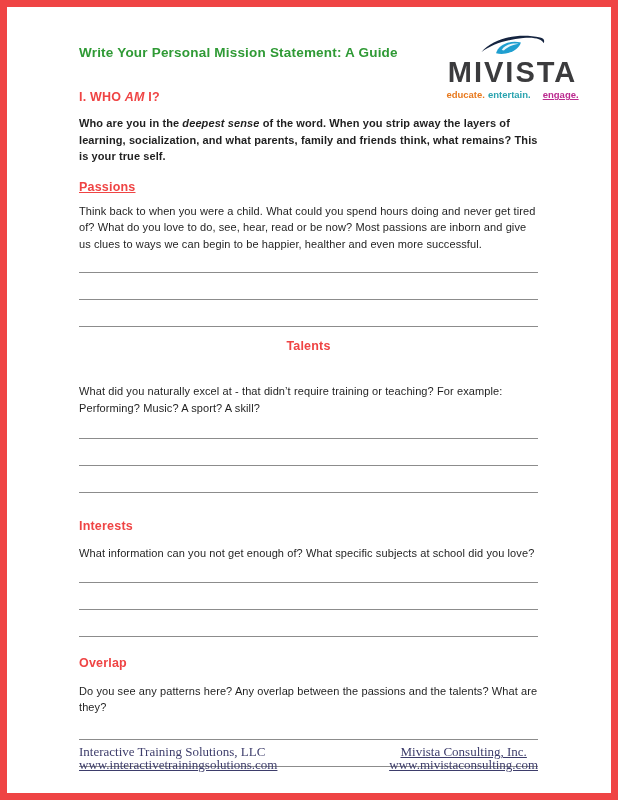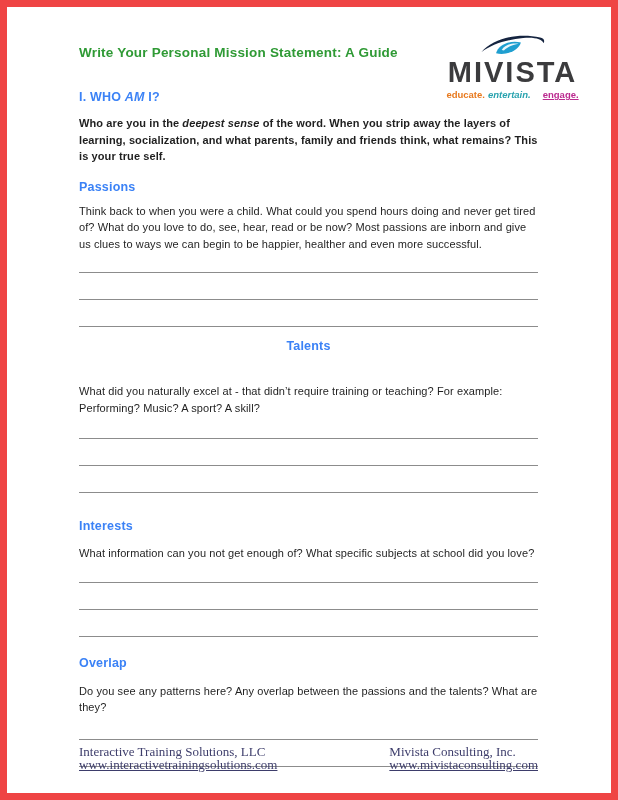--- a/index.html
+++ b/index.html
@@ -20,29 +20,29 @@
     position: absolute; top: 26px; right: 21px; width: 155px;
     text-align: center; line-height: 1;
   }
   .logo svg { display: block; margin: 0 auto -1px auto; }
   .wordmark {
     font-size: 29px; font-weight: bold; color: #3b3b3d;
     letter-spacing: 2px; line-height: 1;
   }
   .tagline { font-size: 9.5px; font-weight: bold; margin-top: 3px; white-space: nowrap; }
   .t-edu { color: #e8791d; margin-right: 3px; }
-  .t-ent { color: #2aa3af; margin-right: 12px; font-style: italic; }
+  .t-ent { color: #2aa3af; margin-right: 12px; }
   .t-eng { color: #bb2a8f; text-decoration: underline; }
 
   .sec-h {
-    margin: 0; font-size: 12.5px; font-weight: bold; color: #3b82f6;
+    margin: 0; font-size: 12.5px; font-weight: bold; color: #ef4444;
     letter-spacing: 0.2px;
   }
   .who-h  { margin-top: 30px; }
-  .h-pass { margin-top: 15px; }
+  .h-pass { margin-top: 15px; text-decoration: underline; }
   .h-tal  { margin-top: 12px; text-align: center; }
   .h-int  { margin-top: 26px; }
   .h-ovl  { margin-top: 19px; }
 
   .body-p {
     margin: 0; font-size: 11px; line-height: 16.5px; color: #1f1f1f;
     letter-spacing: 0.1px;
   }
   .p-who  { margin-top: 11px; font-weight: bold; }
   .p-pass { margin-top: 9px; }
@@ -56,21 +56,21 @@
   .g2 { margin-top: 2px; }
   .g3 { margin-top: 0; }
   .g4 { margin-top: 3px; }
 
   .page-footer {
     position: absolute; left: 72px; right: 73px; bottom: 22px;
     display: flex; justify-content: space-between;
     font-family: "Liberation Serif", serif; font-size: 13px;
     line-height: 13px; color: #3d3d6b;
   }
-  .f-right { text-align: left; }
+  .f-right { text-align: center; text-decoration: underline; }
   .f-link { color: #3d3d6b; text-decoration: underline; display: block; cursor: pointer; }
 </style>
 </head>
 <body>
 
 <div class="page">
 
   <div class="logo">
     <svg viewBox="0 0 120 46" width="68" height="26" aria-hidden="true">
       <path d="M4 34 C26 8 70 0 108 8 C114 9 117 13 114 18 C112 11 98 7 78 9 C48 12 22 20 4 34 Z" fill="#152440"></path>

